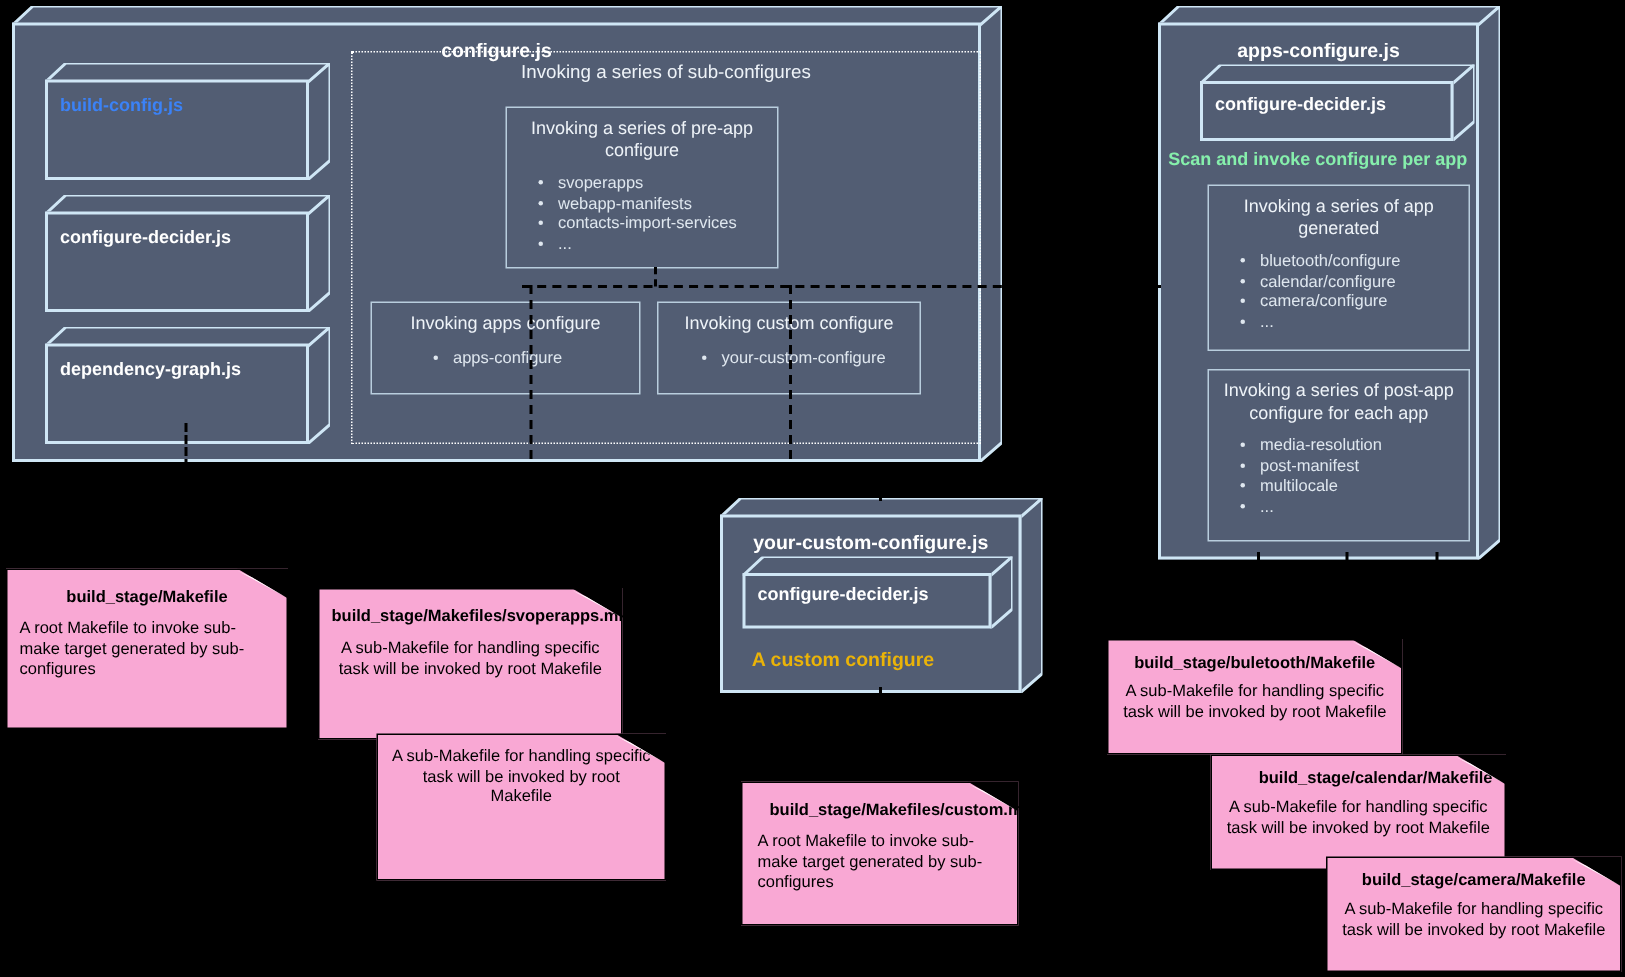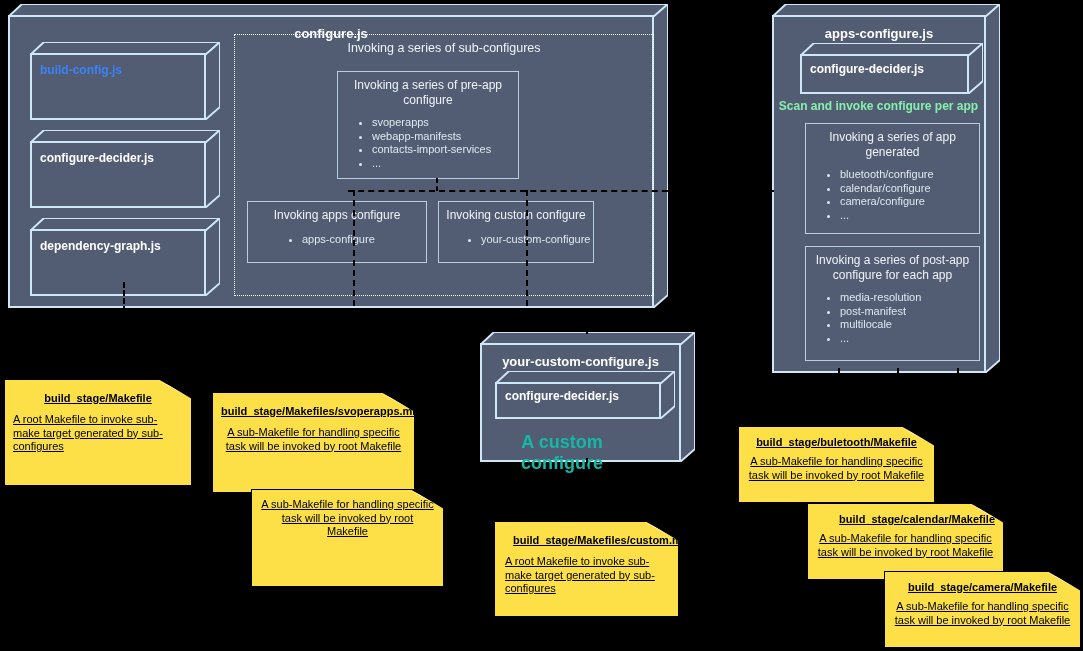--- a/index.html
+++ b/index.html
@@ -21,22 +21,22 @@
   .panel{position:absolute;box-sizing:border-box;border:1.5px solid #b9cede;
          background:transparent;color:#e8eef5;}
   .dashpanel{position:absolute;box-sizing:border-box;
          border:1.5px dotted #ffffff;background:transparent;}
   .ptitle{text-align:center;color:#eef3f8;font-size:12px;line-height:15px;padding-top:6px;}
   ul.items{margin:8px 0 0 0;padding:0 0 0 34px;list-style:disc;}
   ul.items li{color:#dfe7ef;font-size:11px;line-height:13.5px;}
   ul.items li::marker{color:#dfe7ef;}
 
   
-  .note{position:absolute;background:#fde047;color:#000;box-sizing:border-box;
-        border:1.5px solid #000;text-decoration:underline;}
+  .note{position:absolute;background:#f9a8d4;color:#000;box-sizing:border-box;
+        border:1.5px solid #000;}
   .note .fold{position:absolute;top:-1px;right:-1px;width:34px;height:20px;
         background:#000;
         clip-path:polygon(0% 0%,100% 100%,100% 0%);}
   .note .fold2{position:absolute;top:-1px;right:-1px;width:34px;height:20px;
         background:#fff;
         clip-path:polygon(2% 8%,96% 96%,30% 30%);}
   .note .nt{font-weight:bold;font-size:11px;text-align:center;padding:12px 8px 0 8px;
         line-height:13px;}
   .note .nb{font-size:11px;text-align:center;padding:8px 8px 0 8px;line-height:13.5px;}
   .note.left .nt,.note.left .nb{text-align:left;}
@@ -117,21 +117,21 @@
   </ul>
 </div>
 
 <div class="panel" style="left:247px;top:201px;width:180px;height:62px;">
   <div class="ptitle">Invoking apps configure</div>
   <ul class="items" style="padding-left:54px;margin-top:10px;">
     <li>apps-configure</li>
   </ul>
 </div>
 
-<div class="panel" style="left:438px;top:201px;width:156px;height:62px;">
+<div class="panel" style="left:438px;top:201px;width:176px;height:62px;">
   <div class="ptitle">Invoking custom configure</div>
   <ul class="items" style="padding-left:42px;margin-top:10px;">
     <li>your-custom-configure</li>
   </ul>
 </div>
 
 <div class="cube" style="left:772px;top:4px;width:228px;height:369px;">
   <svg class="top" viewBox="0 0 228 13" preserveAspectRatio="none" style="height:13px;">
     <polygon points="0,13 14,0 228,0 214,13" fill="#525d73" stroke="#cfe6f5" stroke-width="2"></polygon>
   </svg>
@@ -200,21 +200,21 @@
   <svg class="side" viewBox="0 0 15 48" preserveAspectRatio="none">
     <polygon points="0,48 0,13 15,0 15,35" fill="#525d73" stroke="#cfe6f5" stroke-width="2"></polygon>
   </svg>
   <div class="face"></div>
   <div class="inner" style="padding-top:7px;">
     <div style="color:#fff;font-weight:bold;font-size:12px;">configure-decider.js</div>
   </div>
 </div>
 
 <div style="position:absolute;left:480px;top:432px;width:164px;text-align:center;
-            color:#14b8a6;font-weight:bold;font-size:18px;">A custom configure</div>
+            color:#eab308;font-weight:bold;font-size:13px;">A custom configure</div>
 
 <div class="vline" style="left:436px;top:178px;height:13px;"></div>
 <div class="hline" style="left:348px;top:190px;width:330px;"></div>
 <div class="hline" style="left:678px;top:190px;width:96px;"></div>
 <div class="vline" style="left:353px;top:190px;height:116px;"></div>
 <div class="vline" style="left:526px;top:190px;height:116px;"></div>
 <div class="vline" style="left:123px;top:282px;height:30px;"></div>
 <div class="vline" style="left:586px;top:322px;height:12px;"></div>
 <div class="vline" style="left:586px;top:458px;height:14px;"></div>
 

